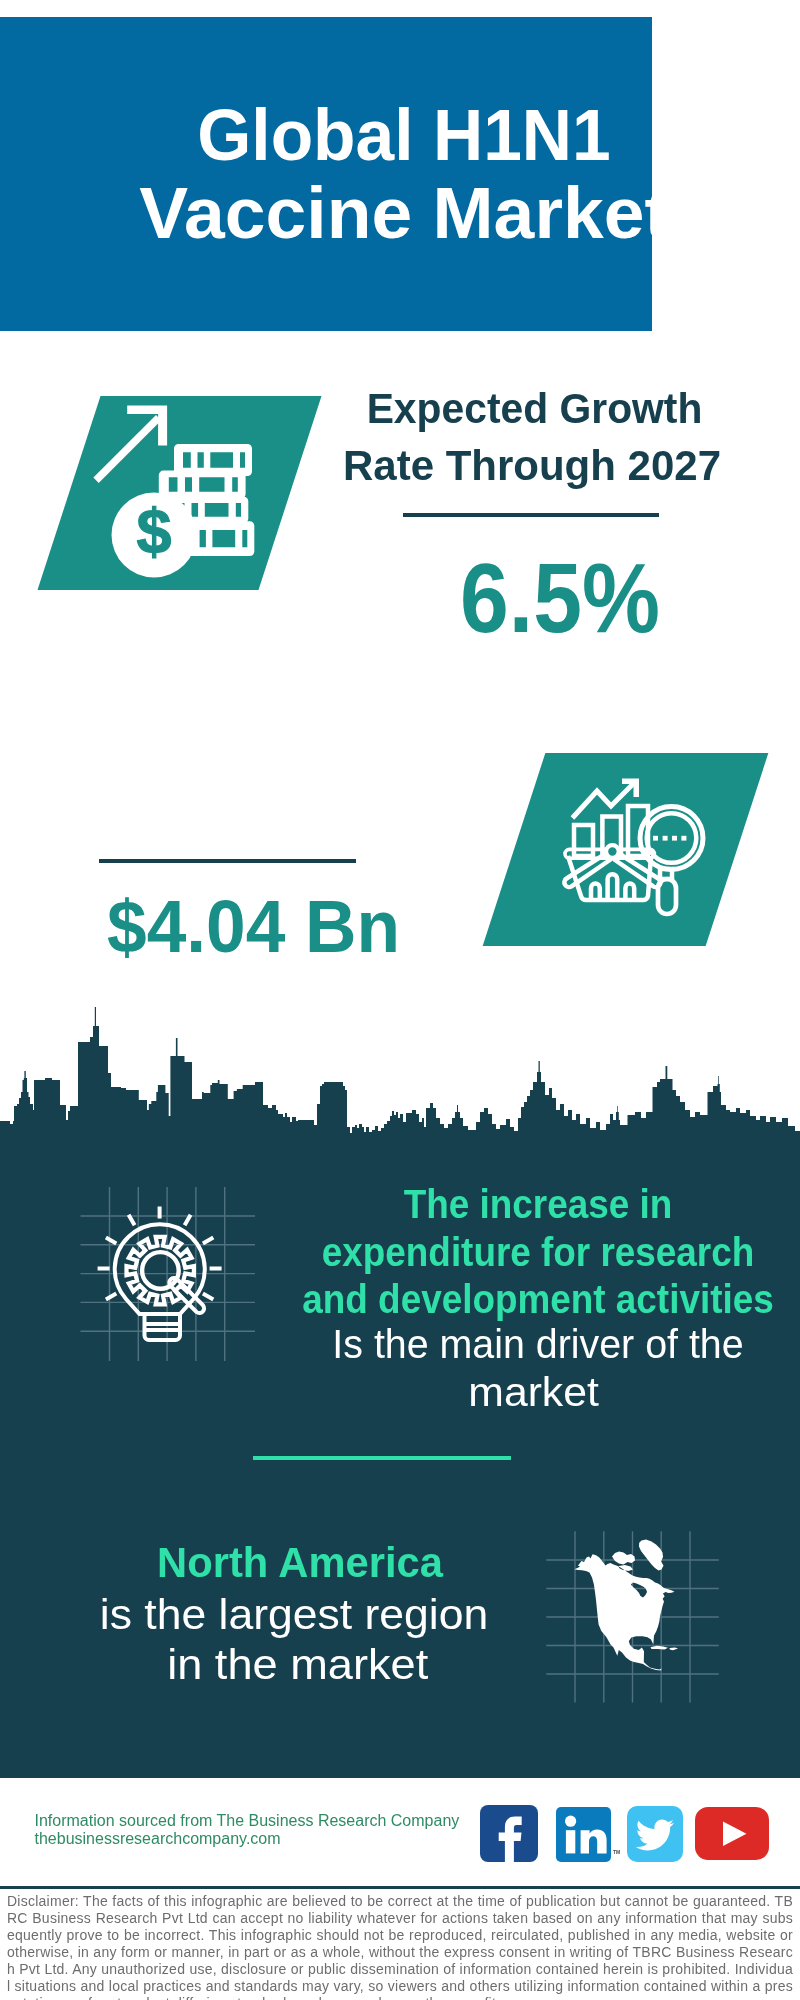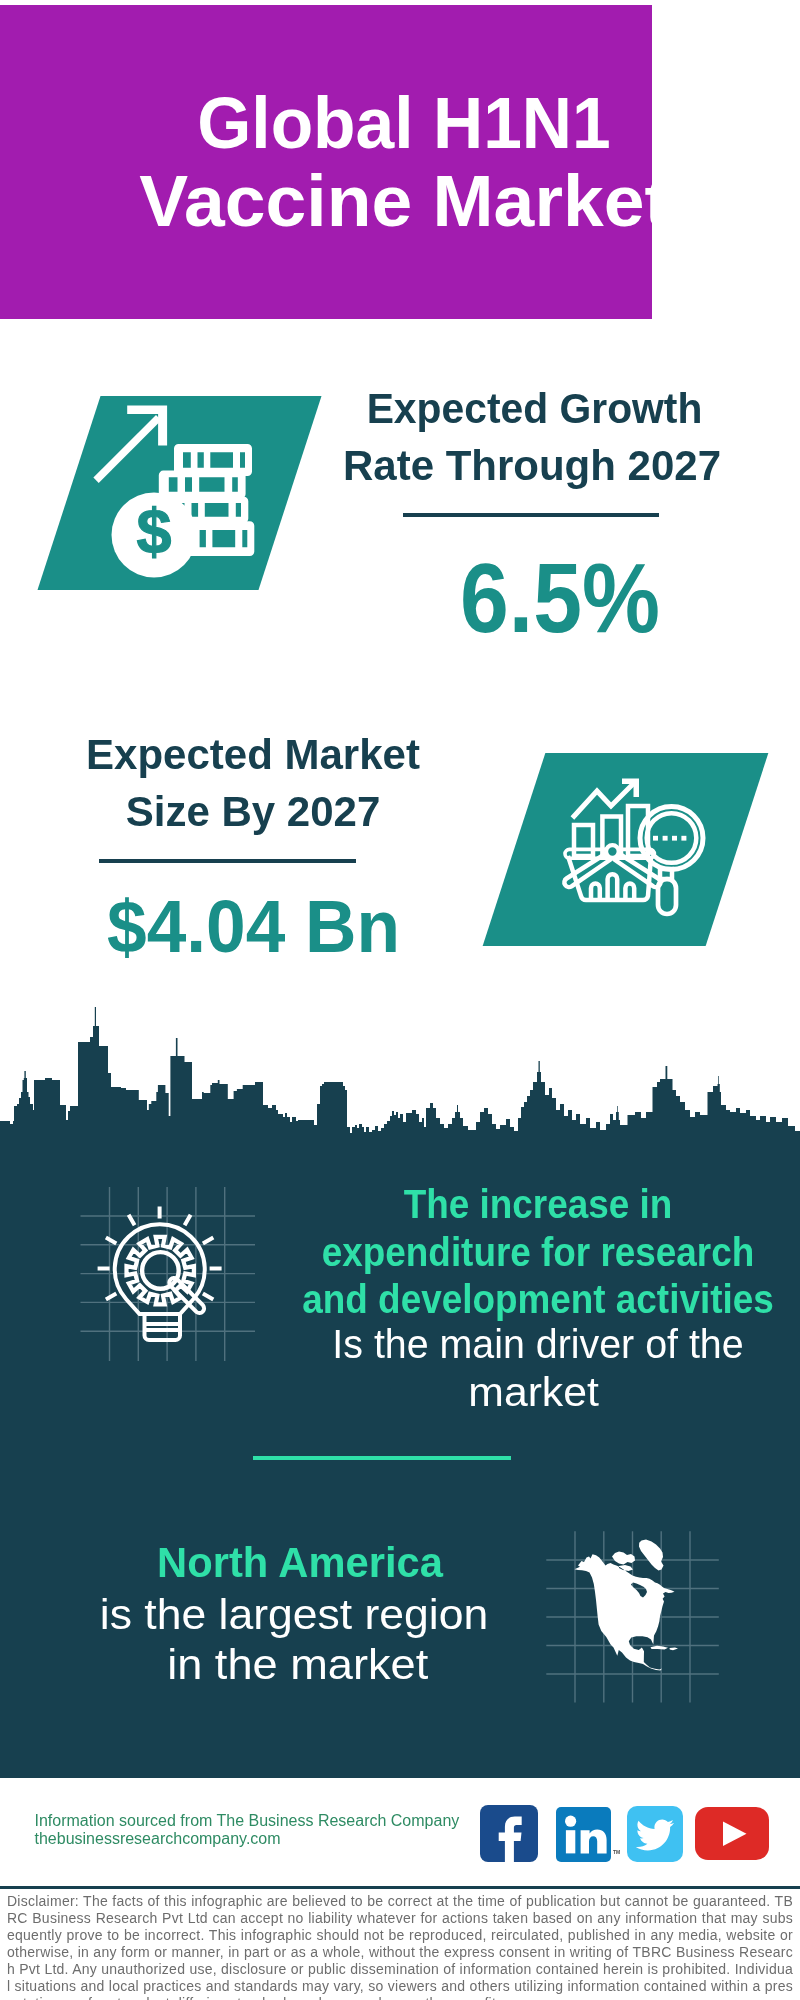--- a/index.html
+++ b/index.html
@@ -1,19 +1,19 @@
 <!DOCTYPE html>
 <html><head>
 <meta charset="utf-8">
 <style>
   html,body{margin:0;padding:0;background:#fff;}
   body{width:800px;height:2000px;font-family:"Liberation Sans",sans-serif;}
   #page{position:relative;width:800px;height:2000px;overflow:hidden;background:#fff;}
   .abs{position:absolute;}
-  .hdr{background:#a21caf;left:0;top:5px;width:652px;height:314px;}
+  .hdr{background:#0369a1;left:0;top:17px;width:652px;height:314px;}
   .hdr-title{left:0;top:79px;width:808px;text-align:center;color:#fff;font-size:72px;font-weight:700;line-height:78px;letter-spacing:0px;}
   .para{background:#1a8f88;transform:skewX(-18deg);}
   .stat-label{color:#17404f;font-size:42px;font-weight:700;line-height:56.8px;text-align:center;}
   .rule{background:#17404f;height:4px;}
   .stat-val{color:#1a8f88;font-weight:700;white-space:pre;transform-origin:left top;}
   .nw{white-space:nowrap;}
   .dark-body{background:#17404f;}
   .ins-hl{color:#2fe0a8;font-weight:700;text-align:center;}
   .ins-tx{color:#ffffff;font-weight:400;text-align:center;}
   .grule{background:#2fe0a8;height:4px;}
@@ -49,24 +49,20 @@
     <text x="69" y="152.5" font-family="Liberation Sans, sans-serif" font-size="63" font-weight="700" fill="#1a8f88" stroke="#1a8f88" stroke-width="1.1" paint-order="stroke" text-anchor="middle">$</text>
   </svg>
 
   <div class="abs stat-label" style="left:332px;top:381px;width:400px;">
     <div style="transform:translateX(2.5px) scaleX(0.972);">Expected Growth</div>
     <div>Rate Through 2027</div>
   </div>
   <div class="abs rule" style="left:402.8px;top:513px;width:256px;"></div>
   <div class="abs stat-val" style="left:460px;top:548.5px;font-size:98px;line-height:98px;transform:scaleX(0.895);"><span>6.5</span><span>%</span></div>
 
-  <div class="abs stat-label" style="left:53px;top:727px;width:400px;">
-    <div>Expected Market</div>
-    <div>Size By 2027</div>
-  </div>
   <div class="abs rule" style="left:99.4px;top:859px;width:256.3px;"></div>
   <div class="abs stat-val" style="left:107px;top:889.2px;font-size:75px;line-height:75px;transform:scaleX(0.95);">$4.04 Bn</div>
 
   <div class="abs para" style="left:513.5px;top:752.8px;width:223px;height:193px;"></div>
   <svg class="abs" style="left:560px;top:770px;" width="160" height="160" viewBox="0 0 160 160">
     <g fill="none" stroke="#ffffff" stroke-width="5" stroke-linejoin="miter">
       <polyline points="12.4,48 37,21 51,36 76,11"></polyline>
     </g>
     <path fill="#ffffff" d="M62,8.4 H79 V27 H73.5 V13.9 H62 Z"></path>
     <g fill="none" stroke="#ffffff" stroke-width="4.5">

